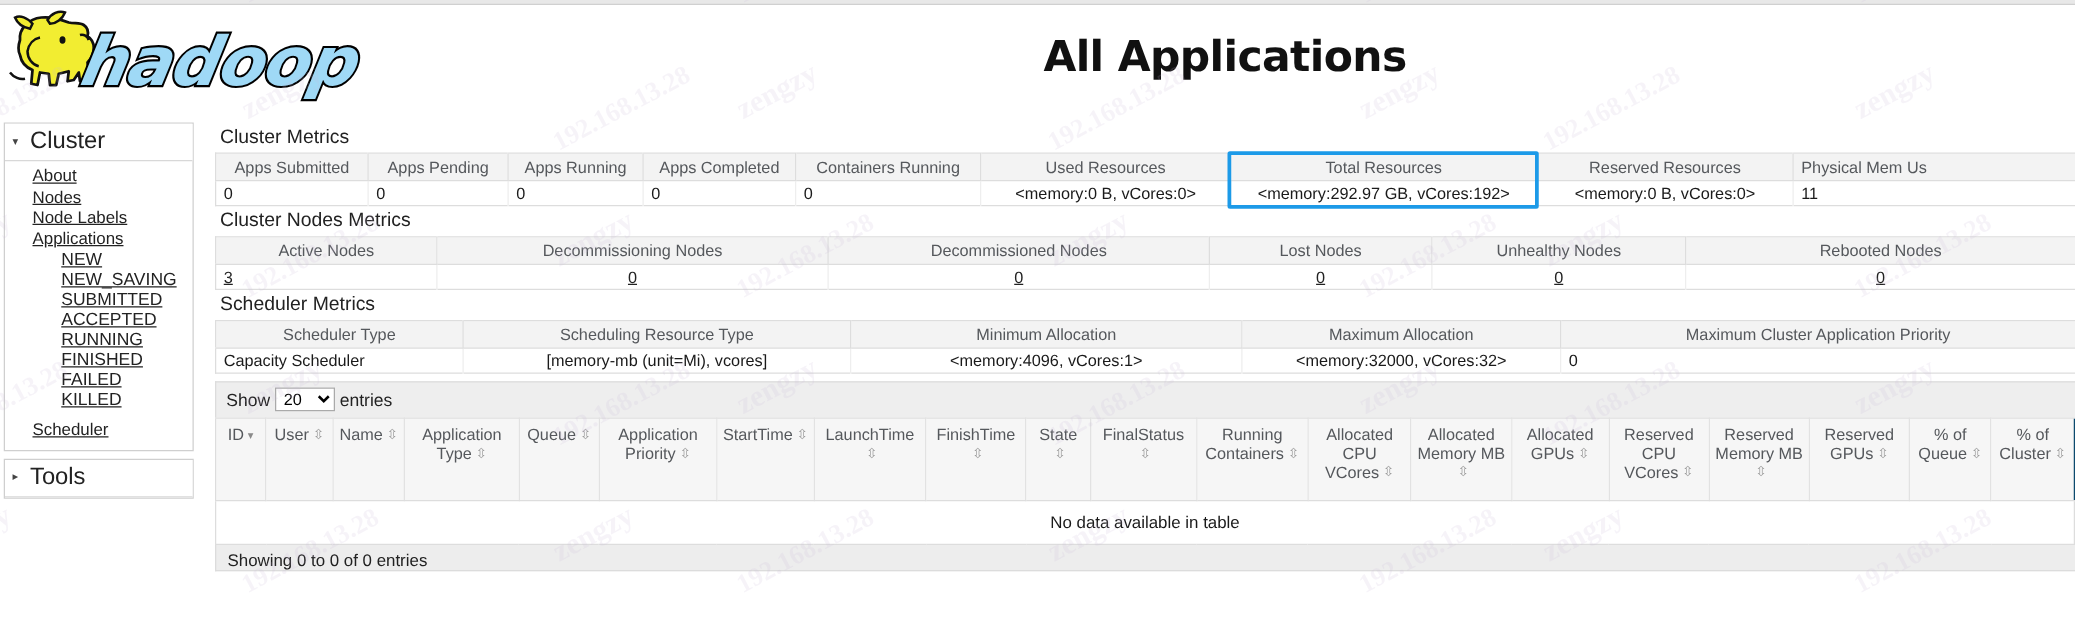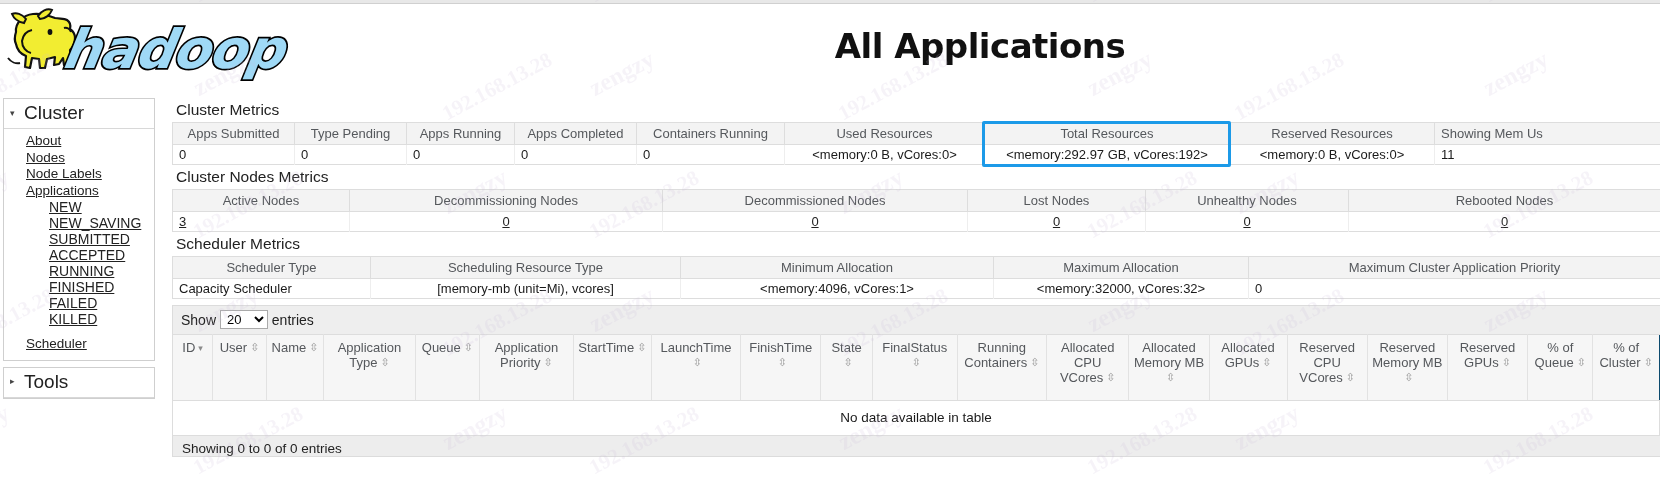--- a/index.html
+++ b/index.html
@@ -313,28 +313,28 @@
           <col style="width:122px">
             <col style="width:148px">
             <col style="width:200px">
           <col style="width:245px">
             <col style="width:205px">
             <col style="width:226px">
         </colgroup>
         <thead>
           <tr>
             <th>Apps Submitted</th>
-            <th>Type Pending</th>
+            <th>Apps Pending</th>
             <th>Apps Running</th>
             <th>Apps Completed</th>
             <th>Containers Running</th>
             <th>Used Resources</th>
             <th class="hl-col">Total Resources</th>
             <th>Reserved Resources</th>
-            <th style="text-align:left">Showing Mem Us</th>
+            <th style="text-align:left">Physical Mem Us</th>
           </tr>
         </thead>
         <tbody>
           <tr>
             <td>0</td>
             <td>0</td>
             <td>0</td>
             <td>0</td>
             <td>0</td>
             <td class="ctr">&lt;memory:0 B, vCores:0&gt;</td>

